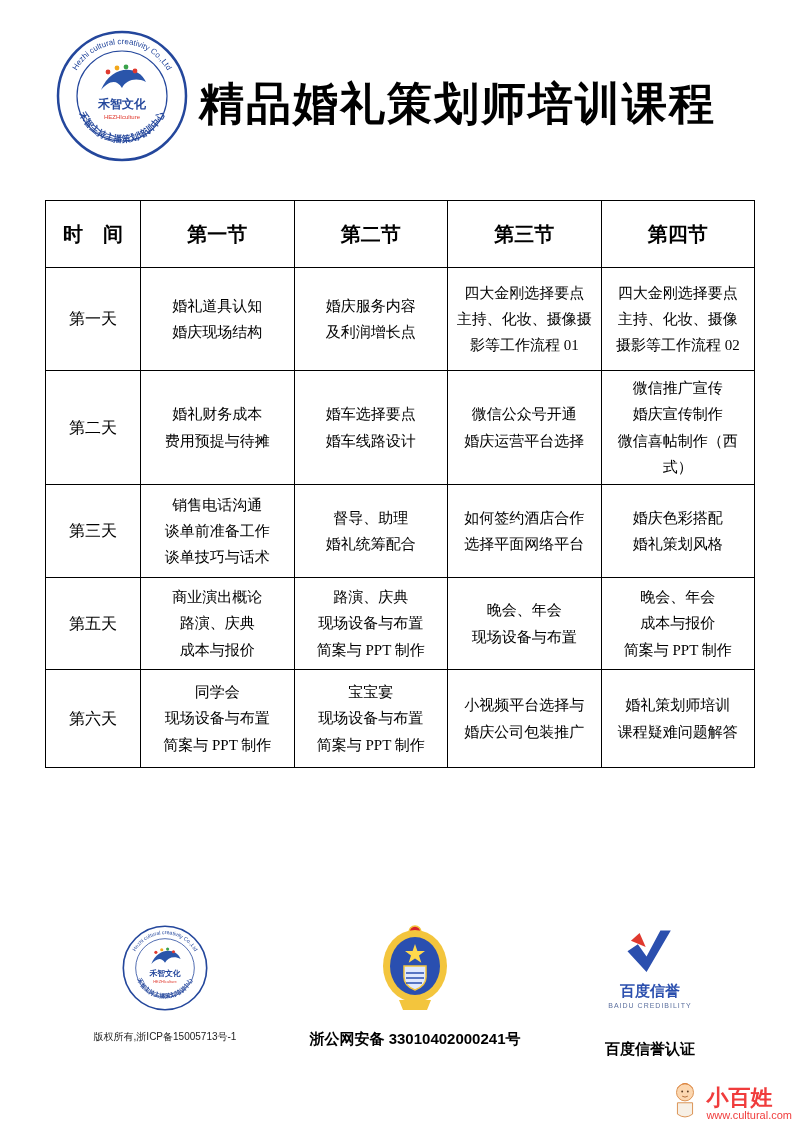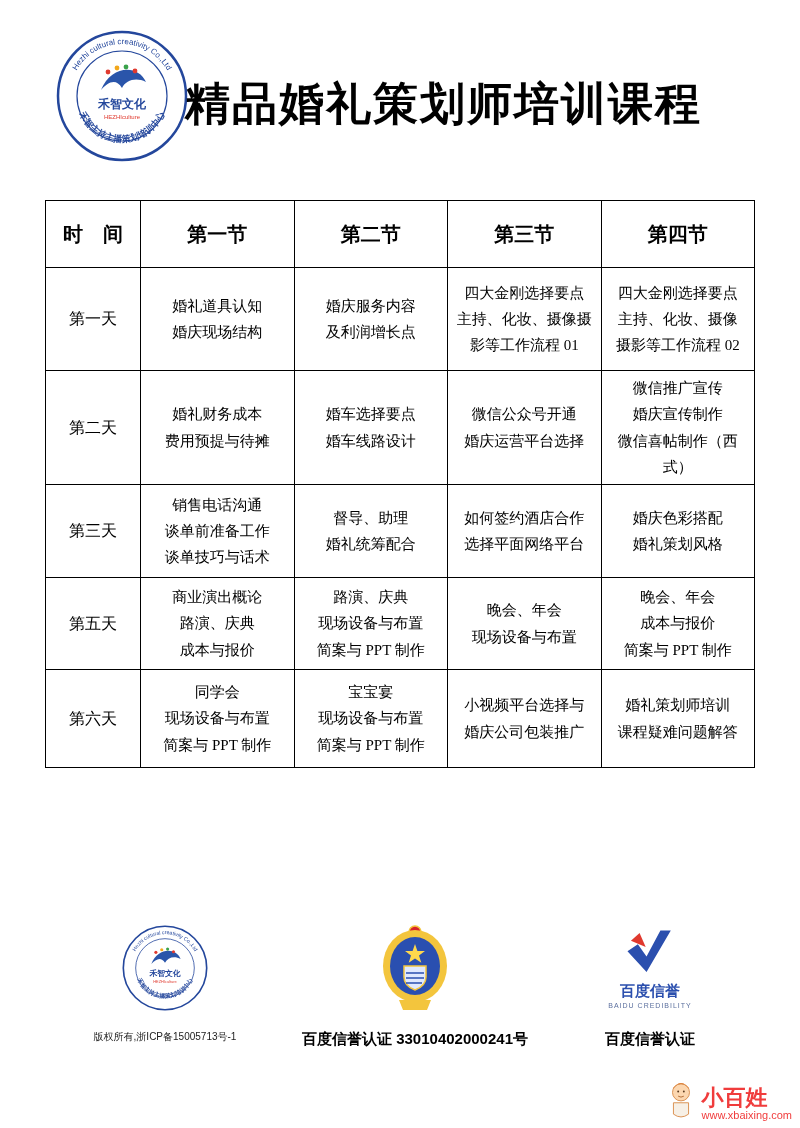--- a/index.html
+++ b/index.html
@@ -6,21 +6,21 @@
   .page {
     position:relative; width:800px; height:1128px; background:#ffffff;
     font-family:"Liberation Sans", sans-serif; color:#000; overflow:hidden;
     outline:1px solid #ececec;
   }
 
   
   .header-logo { position:absolute; left:56px; top:30px; width:132px; height:132px; }
   .page-title {
     position:absolute; left:185px; top:74px; width:545px; margin:0;
-    font-family:"Liberation Serif", serif;
+    text-align:center; font-family:"Liberation Serif", serif;
     font-weight:900; font-size:45px; letter-spacing:2px; color:#000;
   }
 
   
   .course-table {
     position:absolute; left:45px; top:200px; width:710px;
     border-collapse:collapse; table-layout:fixed;
     font-family:"Liberation Serif", serif; font-size:15px; color:#000;
   }
   .course-table th, .course-table td {
@@ -36,21 +36,21 @@
   .course-table tbody tr:nth-child(4){ height:92px; }
   .course-table tbody tr:nth-child(5){ height:98px; }
   .course-table tbody tr:nth-child(6){ height:97px; }
   col.c-time { width:95px; }
 
   
   .footer { position:absolute; left:45px; top:918px; width:710px; display:flex; }
   .footer-col { display:flex; flex-direction:column; align-items:center; }
   .footer-col.left   { width:240px; }
   .footer-col.center { width:260px; }
-  .footer-col.right  { width:210px; }
+  .footer-col.right  { width:210px;gap:10px; }
   .logo-box { height:100px; display:flex; flex-direction:column; align-items:center; justify-content:center; }
   .caption-small { margin-top:12px; font-size:10px; color:#1a1a1a; }
   .caption-bold  { margin-top:12px; font-size:15px; font-weight:bold; color:#000; }
   .baidu-cn { font-size:15px; font-weight:bold; color:#2b4fae; margin-top:3px; }
   .baidu-en { font-size:7px; letter-spacing:1px; color:#5b6f9e; margin-top:1px; }
 
   
   .watermark { position:absolute; right:8px; bottom:6px; display:flex; align-items:flex-end; }
   .wm-text { display:flex; flex-direction:column; align-items:flex-start; margin-left:4px; }
   .wm-title { color:#f03c3c; font-weight:bold; font-size:22px; line-height:1.05; font-family:"Liberation Serif", serif; }
@@ -200,21 +200,21 @@
         <svg width="70" height="94" viewBox="0 0 70 92" aria-hidden="true">
           <circle cx="35" cy="10" r="6" fill="#d8232a" stroke="#f3c53d" stroke-width="1.5"></circle>
           <ellipse cx="35" cy="44" rx="32" ry="36" fill="#f3c53d"></ellipse>
           <ellipse cx="35" cy="44" rx="25" ry="29" fill="#2a4fb0"></ellipse>
           <polygon points="35,22 37.4,29 45,29 39,33.5 41.3,40.8 35,36.4 28.7,40.8 31,33.5 25,29 32.6,29" fill="#ffd84d"></polygon>
           <path d="M24 44 h22 v11 q0 9 -11 13 q-11 -4 -11 -13 Z" fill="#dfe9ff" stroke="#f3c53d" stroke-width="1.5"></path>
           <path d="M26 51 h18 M26 56 h18 M26 61 h16" stroke="#2a4fb0" stroke-width="1.5" fill="none"></path>
           <path d="M19 78 h32 l-4 10 h-24 Z" fill="#f3c53d"></path>
         </svg>
       </div>
-      <div class="caption-bold">百度信誉认证 33010402000241号</div>
+      <div class="caption-bold">浙公网安备 33010402000241号</div>
     </div>
 
     <div class="footer-col right">
       <div class="logo-box">
         <svg width="52" height="52" viewBox="0 0 60 60" aria-hidden="true">
           <polygon points="8,16 18,7 25,23" fill="#e0392e"></polygon>
           <polygon points="26,52 54,4 42,4 26,34 16,20 4,28" fill="#2b4fae"></polygon>
         </svg>
         <div class="baidu-cn">百度信誉</div>
         <div class="baidu-en">BAIDU CREDIBILITY</div>
@@ -228,17 +228,17 @@
     <svg width="34" height="46" viewBox="0 0 36 48" aria-hidden="true">
       <path d="M9 13 Q18 1 27 13 Q18 8 9 13 Z" fill="#e2792c"></path>
       <circle cx="18" cy="17" r="9" fill="#fcd7b0" stroke="#d98e4e" stroke-width="1"></circle>
       <circle cx="15" cy="16" r="1" fill="#5a3a1e"></circle>
       <circle cx="21" cy="16" r="1" fill="#5a3a1e"></circle>
       <path d="M15 21 q3 2 6 0" stroke="#b06a35" stroke-width="1" fill="none"></path>
       <path d="M10 28 h16 v12 q-8 6 -16 0 Z" fill="#f7f0e6" stroke="#d98e4e" stroke-width="1"></path>
     </svg>
     <div class="wm-text">
       <span class="wm-title">小百姓</span>
-      <span class="wm-url">www.xbaixing.com</span>
+      <span class="wm-url">www.cultural.com</span>
     </div>
   </div>
 
 </div>
 
 </body></html>

